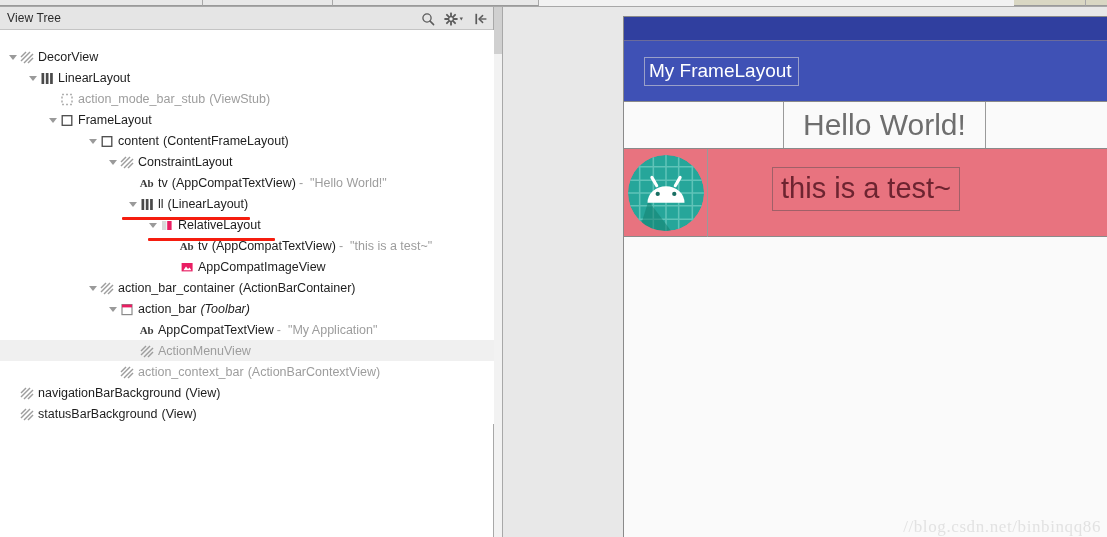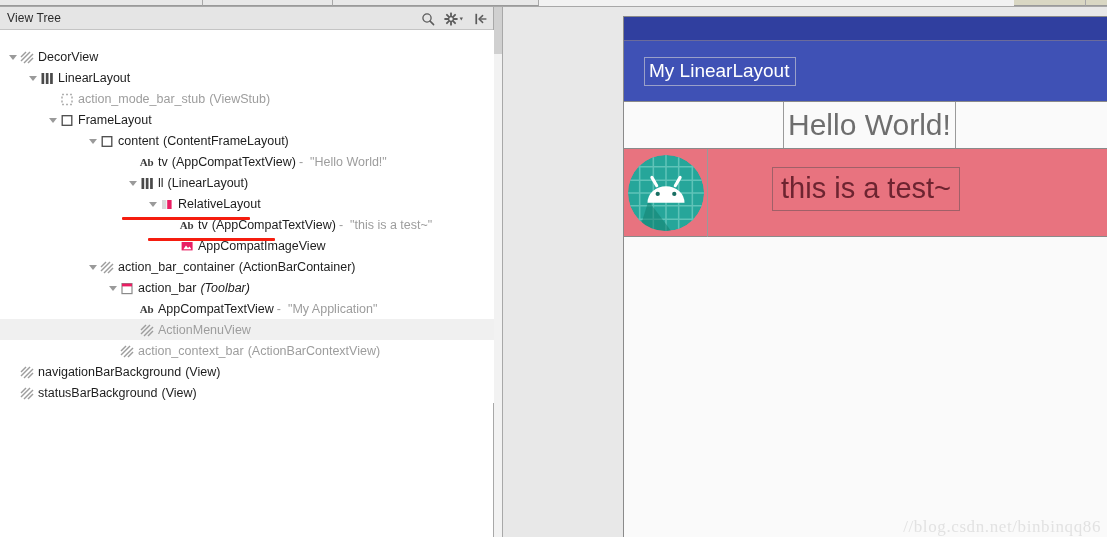--- a/index.html
+++ b/index.html
@@ -148,21 +148,21 @@
     white-space: nowrap;
   }
   .hello-row {
     position: relative; width: 100%; height: 47px;
     background: #fafafa;
     border-bottom: 1px solid #8a8a8a;
     display: flex; align-items: center;
   }
   .hello-box {
     position: absolute; left: 159px; top: 0px;
-    height: 46px; padding: 0 4px;
+    height: 46px; padding: 0 19px;
     display: flex; align-items: center;
     border-left: 1px solid #9a9a9a;
     border-right: 1px solid #9a9a9a;
     font-size: 30px; color: #6e6e6e;
     white-space: nowrap; line-height: 1;
   }
   .pink-row {
     position: relative; width: 100%; height: 88px;
     background: #e8737f;
     border-bottom: 1px solid #8a8a8a;
@@ -305,20 +305,38 @@
           </span>
           <span class="tico">
             <svg width="14" height="14" viewBox="0 0 14 14">
               <rect x="2.2" y="2.7" width="9.6" height="9.6" fill="none" stroke="#4a4a4a" stroke-width="1.3"></rect>
             </svg>
           </span>
           <span class="lbl">content</span>
           <span class="lbl" style="margin-left: 4px;">(ContentFrameLayout)</span>
         </div>
         <div class="row">
+          <span style="flex: 0 0 auto; display: inline-block; width: 106px;"></span>
+          <span class="caret">
+            <i></i>
+          </span>
+          <span class="tico">
+            <svg width="14" height="14" viewBox="0 0 14 14">
+              <rect x="1" y="2" width="12" height="11" fill="none" stroke="#b8b8b8" stroke-width="0"></rect>
+              <g stroke="#9d9d9d" stroke-width="1.5">
+                <line x1="1" y1="11" x2="10" y2="2"></line>
+                <line x1="4" y1="13" x2="13" y2="4"></line>
+                <line x1="1" y1="7" x2="6" y2="2"></line>
+                <line x1="8" y1="13" x2="13" y2="8"></line>
+              </g>
+            </svg>
+          </span>
+          <span class="lbl">ConstraintLayout</span>
+        </div>
+        <div class="row">
           <span style="flex: 0 0 auto; display: inline-block; width: 126px;"></span>
           <span class="caret empty"></span>
           <span class="tico">
             <span class="ab-badge">Ab</span>
           </span>
           <span class="lbl">tv</span>
           <span class="lbl" style="margin-left: 4px;">(AppCompatTextView)</span>
           <span class="dash">-</span>
           <span class="val">"Hello World!"</span>
         </div>
@@ -490,21 +508,21 @@
   <div class="vscroll">
     <div class="thumb"></div>
   </div>
 
   <div class="right-panel">
     <div class="device">
 
       <div class="statusbar"></div>
 
       <div class="appbar">
-        <div class="appbar-title">My LinearLayout</div>
+        <div class="appbar-title">My FrameLayout</div>
       </div>
 
       <div class="hello-row">
         <div class="hello-box">Hello World!</div>
       </div>
 
       <div class="pink-row">
         <div class="avatar-cell">
           <svg class="avatar" viewBox="0 0 80 80">
             <defs>

